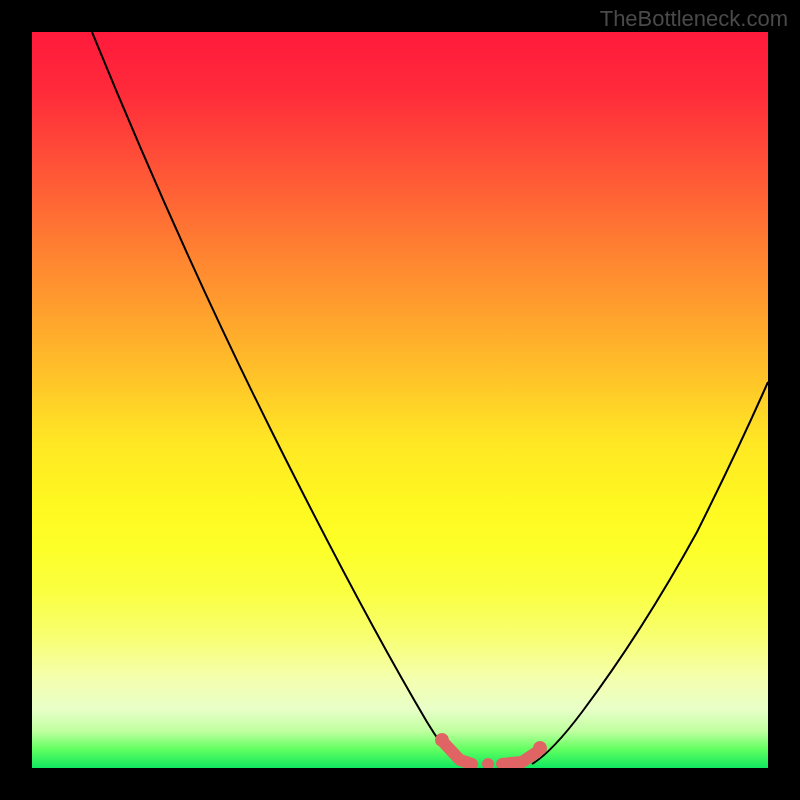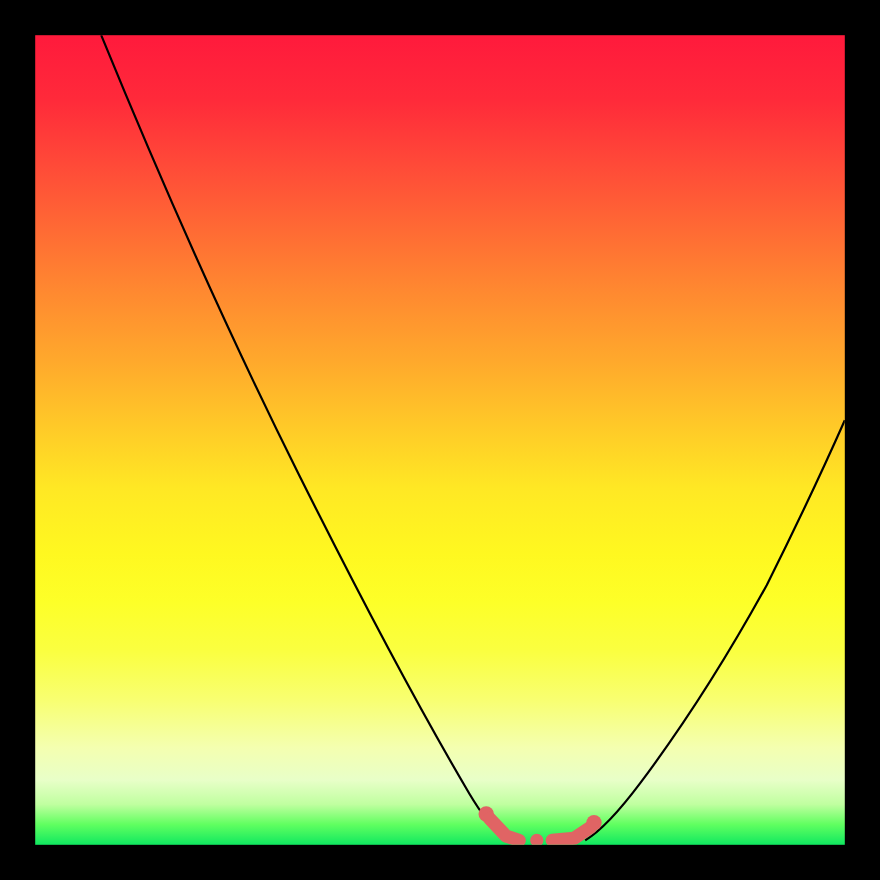--- a/index.html
+++ b/index.html
@@ -73,20 +73,21 @@
   }
   .marker-dot {
     fill: #e06464;
   }
 </style>
 </head>
 <body>
 
 <div class="container">
 
+  <div class="watermark">TheBottleneck.com</div>
 
   <div class="plot-area">
     <svg class="curves" viewBox="0 0 736 736">
 
       <path class="curve-line" d="M 60 0
            Q 150 220 240 400
            Q 330 580 395 690
            Q 410 715 422 726
            L 432 732"></path>
 

